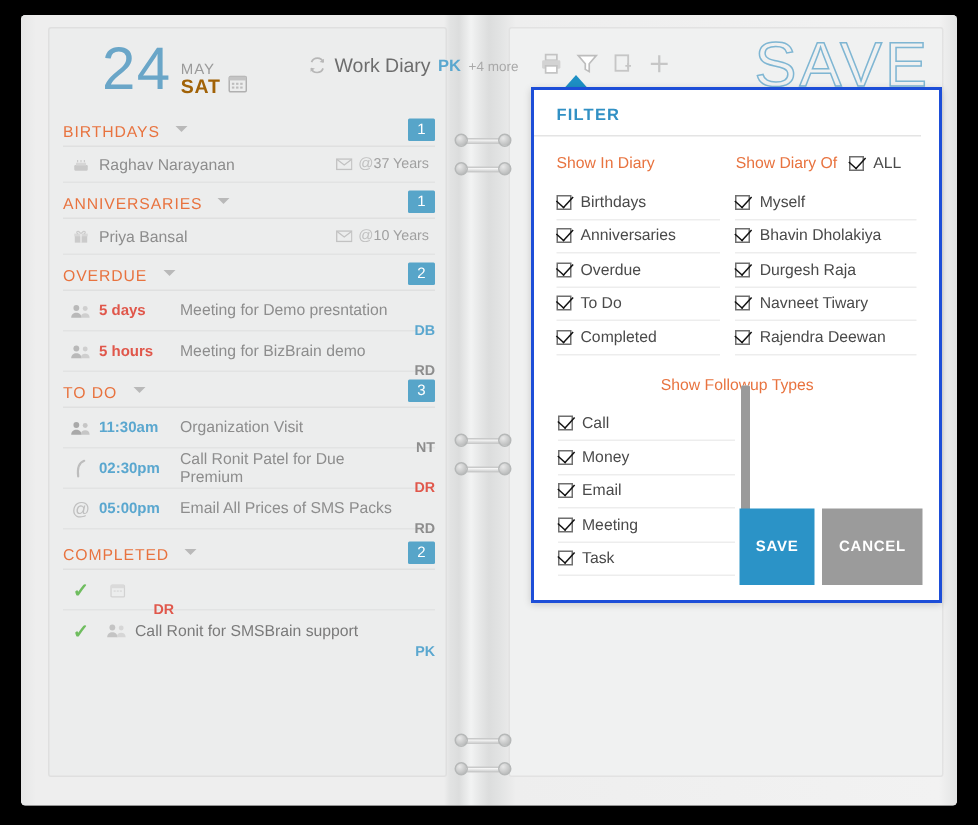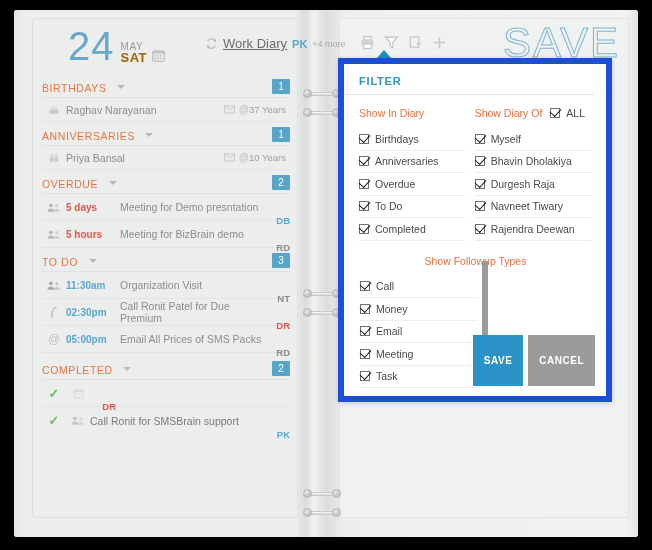--- a/index.html
+++ b/index.html
@@ -53,21 +53,21 @@
     font-size:40px; line-height:36px; color:#6aa6c8; font-weight:300;
     letter-spacing:1px; font-family:"Liberation Sans", sans-serif;
   }
   .date-sub { margin-left:6px; margin-bottom:1px; line-height:11px; }
   .date-sub .m { font-size:10px; color:#9b9b9b; letter-spacing:.6px; display:block; }
   .date-sub .d { font-size:13px; color:#a16207; letter-spacing:.5px; display:block; font-weight:bold; }
   .cal-ico { margin-left:5px; margin-bottom:2px; }
 
   
   .wd { position:absolute; left:191px; top:26px; display:flex; align-items:center; gap:5px; }
-  .wd .title { font-size:13px; color:#6d6d6d;text-decoration:underline; }
+  .wd .title { font-size:13px; color:#6d6d6d; }
   .wd .pk { font-size:11px; color:#5aa7cf; font-weight:bold; }
   .wd .more { font-size:9px; color:#a9a9a9; }
 
   
   .toolbar { position:absolute; left:345px; top:24px; display:flex; align-items:center; gap:8px; }
   .tb-btn { width:16px; height:16px; display:flex; align-items:center; justify-content:center; cursor:pointer; }
 
   
   .next-wm {
     position:absolute; right:18px; top:12px;
@@ -112,22 +112,22 @@
     background:linear-gradient(to bottom,#fbfbfb,#d4d5d5);
     border-radius:2px; border:1px solid #c9caca;
   }
   .ring .k { position:absolute; top:0; width:9px; height:9px; border-radius:50%;
              background:radial-gradient(circle at 35% 30%,#e8e8e8,#aeb0b0);
              border:1px solid #b6b8b8; }
   .ring .k.l { left:0; } .ring .k.r { right:0; }
 
   
   .filter-pop {
-    position:absolute; left:324px; top:48px; width:274px; height:344px;
-    background:#fff; border:6px solid #1d4ed8;
+    position:absolute; left:340px; top:48px; width:274px; height:344px;
+    background:#fff; border:2px solid #1d4ed8;
     box-shadow:0 1px 5px rgba(0,0,0,.18);
   }
   .pop-arrow {
     position:absolute; left:362px; top:40px; width:0; height:0;
     border-left:8px solid transparent; border-right:8px solid transparent;
     border-bottom:9px solid #1d8fc4;
   }
   .filter-title {
     font-size:11px; font-weight:bold; color:#3190c4; letter-spacing:.8px;
     padding:11px 0 7px 15px; border-bottom:1px solid #e4e4e4; margin:0 12px 0 0;

